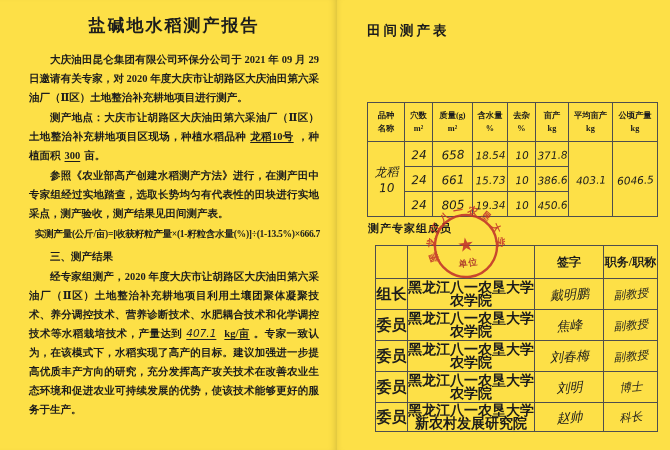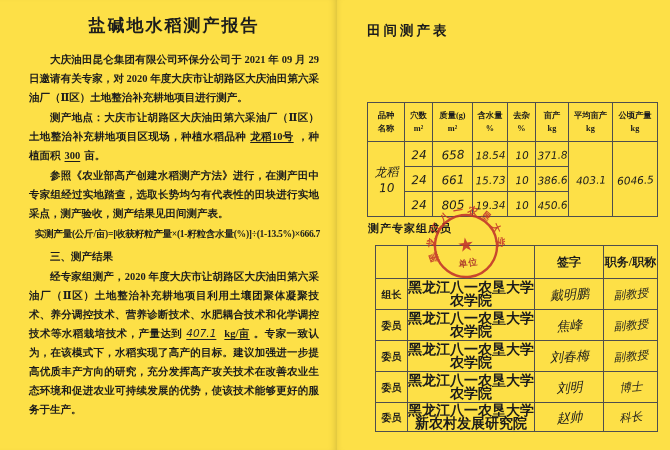--- a/index.html
+++ b/index.html
@@ -30,21 +30,21 @@
   .field{left:30px;top:62px;width:290px;margin-top:40px;}
   .field th{font-size:8.3px;font-weight:700;line-height:13px;height:38px;}
   .field td{height:24px;font-size:12px;}
   .field .hw{font-family:"DejaVu Sans",sans-serif;font-style:italic;font-weight:500;transform:rotate(-2deg);}
   .field .small-hw{font-size:10.5px;}
   .variety-cell{font-size:11px;transform:rotate(-6deg);}
   .panel-label{left:31px;top:221px;font-size:11px;font-weight:700;letter-spacing:1px;}
   .experts{left:38px;top:245px;width:282px;}
   .experts th{font-size:12px;font-weight:700;height:32px;}
   .experts td{font-size:14px;font-weight:700;line-height:13px;}
-  .experts .role{font-size:10px;}
+  .experts .role{font-size:15px;}
   .experts .sig{font-family:"DejaVu Sans",sans-serif;font-style:italic;font-weight:500;font-size:13px;transform:rotate(-4deg);}
   .experts .jt{font-family:"DejaVu Sans",sans-serif;font-style:italic;font-weight:500;font-size:11.5px;transform:rotate(-5deg);}
   .r-std{height:31px;} .r-last{height:29px;}
 
   
   .stamp{left:88px;top:203px;width:82px;height:86px;opacity:.88;transform:rotate(-8deg);}
   .stamp text{font-family:"DejaVu Sans",sans-serif;font-weight:700;}
 </style>
 </head>
 <body>

